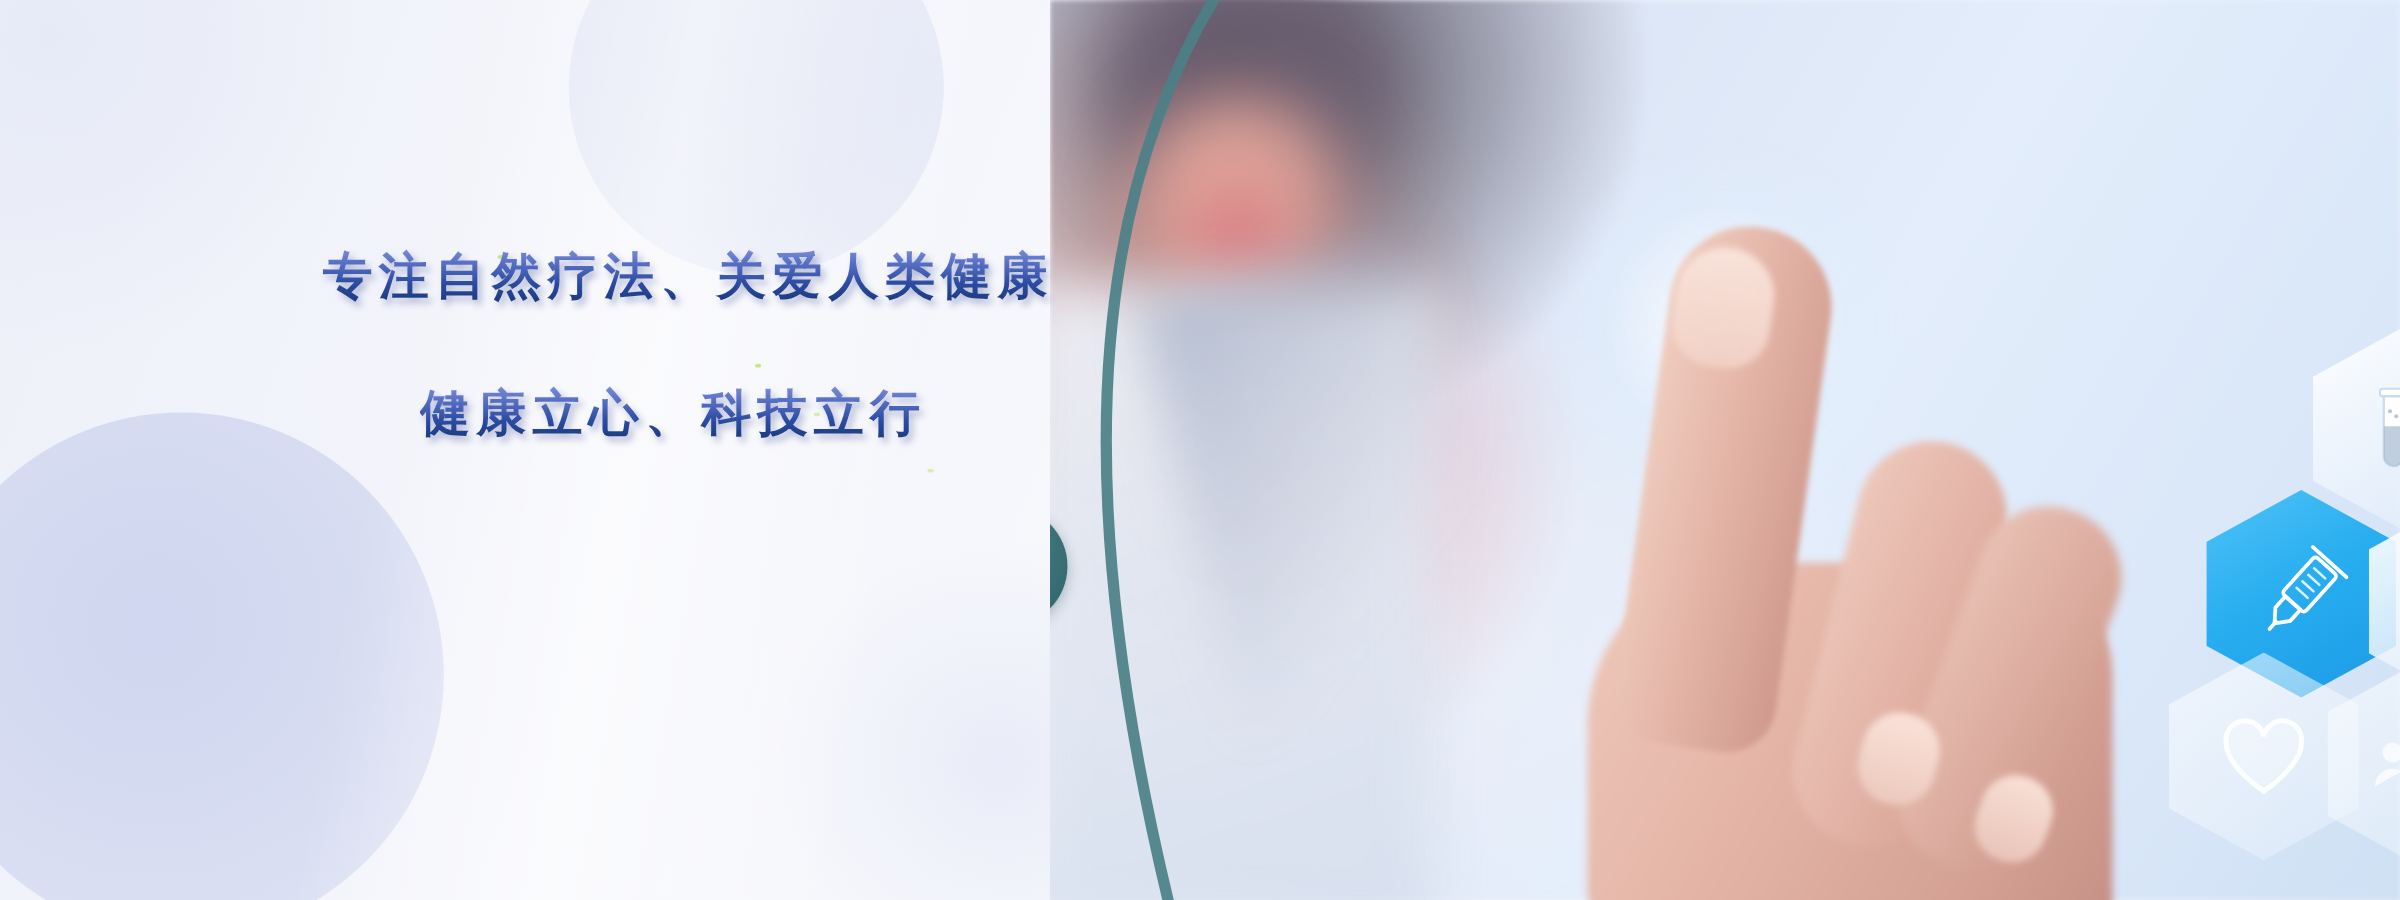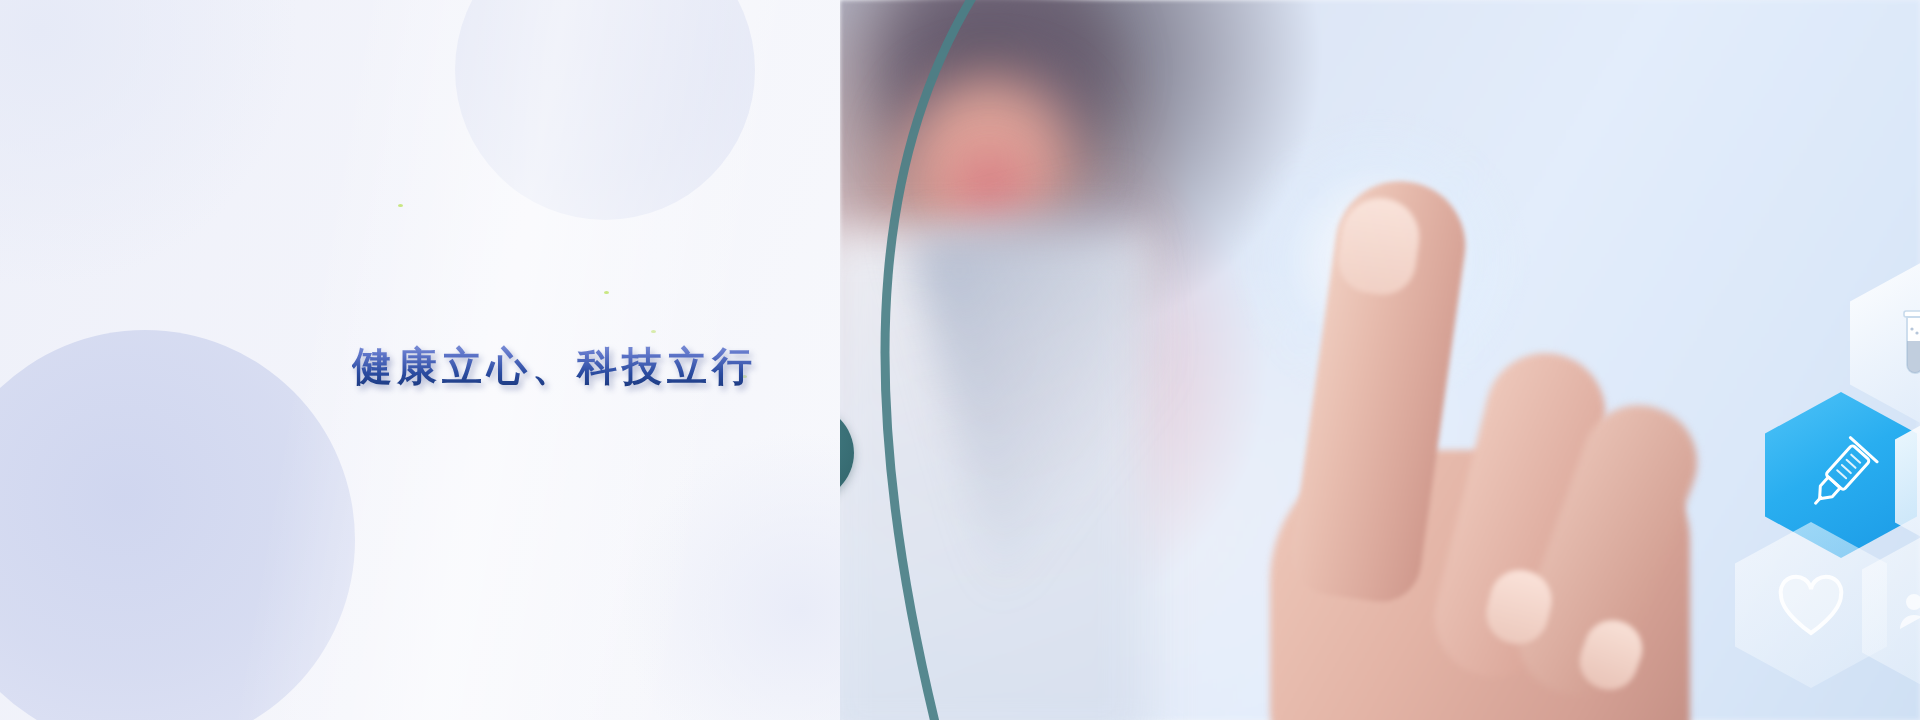--- a/index.html
+++ b/index.html
@@ -47,21 +47,21 @@
     font-weight:bold;
     font-size:40px;
     letter-spacing:5px;
     white-space:nowrap;
     background:linear-gradient(180deg,#8e9ede 0%,#5d74c8 28%,#2a4ba0 62%,#163271 100%);
     -webkit-background-clip:text;background-clip:text;
     color:transparent;-webkit-text-fill-color:transparent;
     filter:drop-shadow(3px 4px 3px rgba(90,105,160,.45));
   }
   .headline-1{left:258px;top:193px;}
-  .headline-2{left:352px;top:303px;margin-top:36px;}
+  .headline-2{left:336px;top:303px;}
 
   
   .photo{
     position:absolute;right:0;top:0;width:1080px;height:720px;overflow:hidden;
   }
   .photo-bg{
     position:absolute;inset:0;
     background:
       radial-gradient(circle at 18% 8%,rgba(74,66,82,.92) 0%,rgba(74,66,82,0) 26%),
       radial-gradient(circle at 10% 26%,rgba(225,176,166,.95) 0%,rgba(225,176,166,0) 22%),
@@ -265,16 +265,17 @@
           <circle cx="18" cy="33" r="8" fill="#ffffff" opacity=".72"></circle>
           <path d="M4 60c0-8 6-14 14-14 3 0 6 .8 8 2" fill="#ffffff" opacity=".72"></path>
           <circle cx="66" cy="33" r="8" fill="#ffffff" opacity=".72"></circle>
           <path d="M80 60c0-8-6-14-14-14-3 0-6 .8-8 2" fill="#ffffff" opacity=".72"></path>
         </svg>
       </div>
     </div>
   </div>
 
   <div class="copy">
+    <div class="headline headline-1">专注自然疗法、关爱人类健康</div>
     <div class="headline headline-2">健康立心、科技立行</div>
   </div>
 
 </div>
 
 </body></html>

